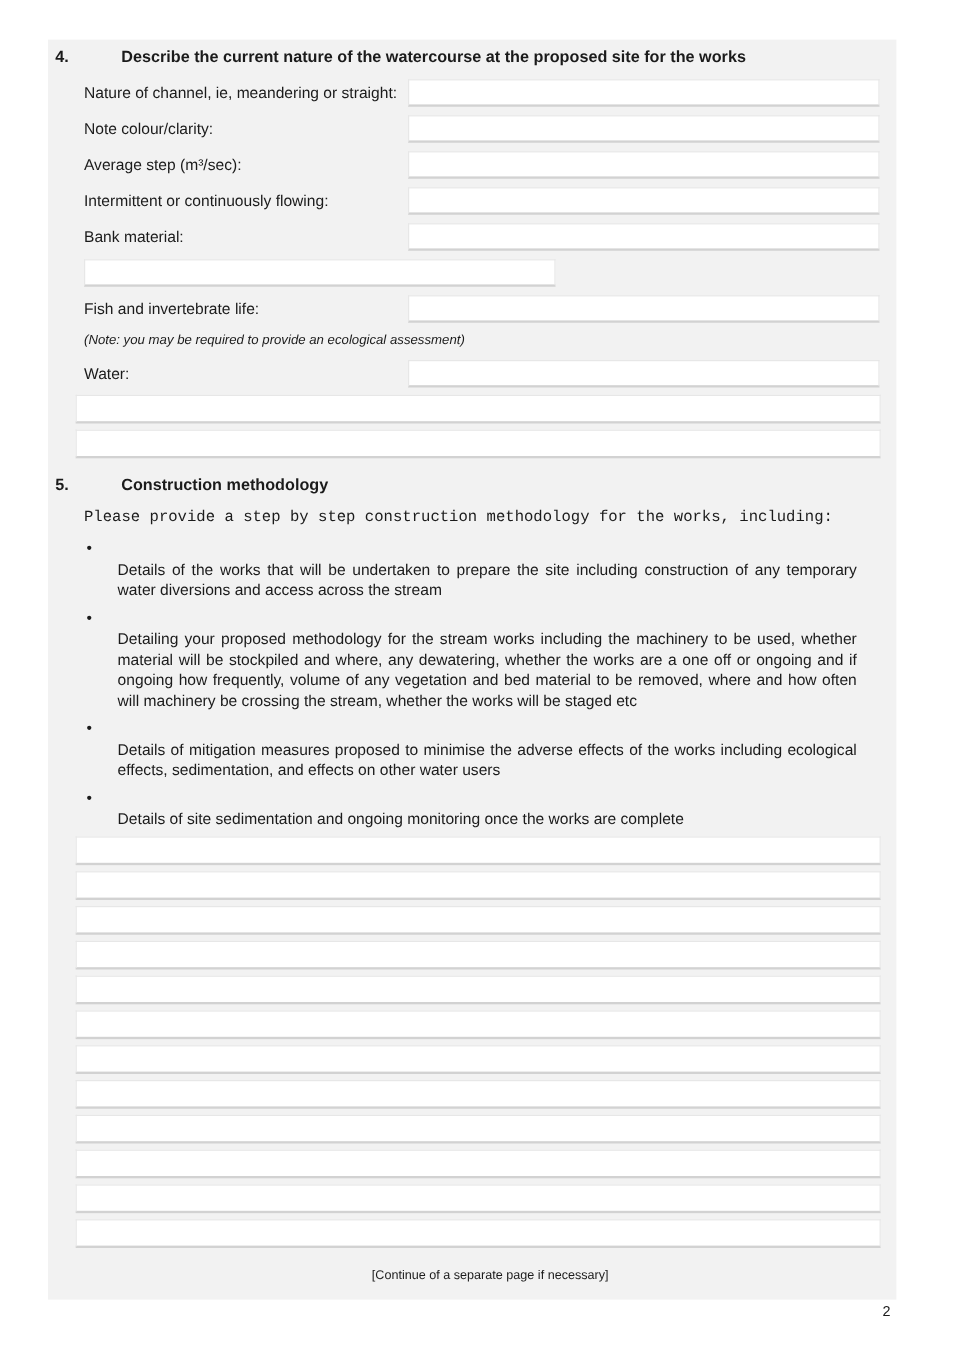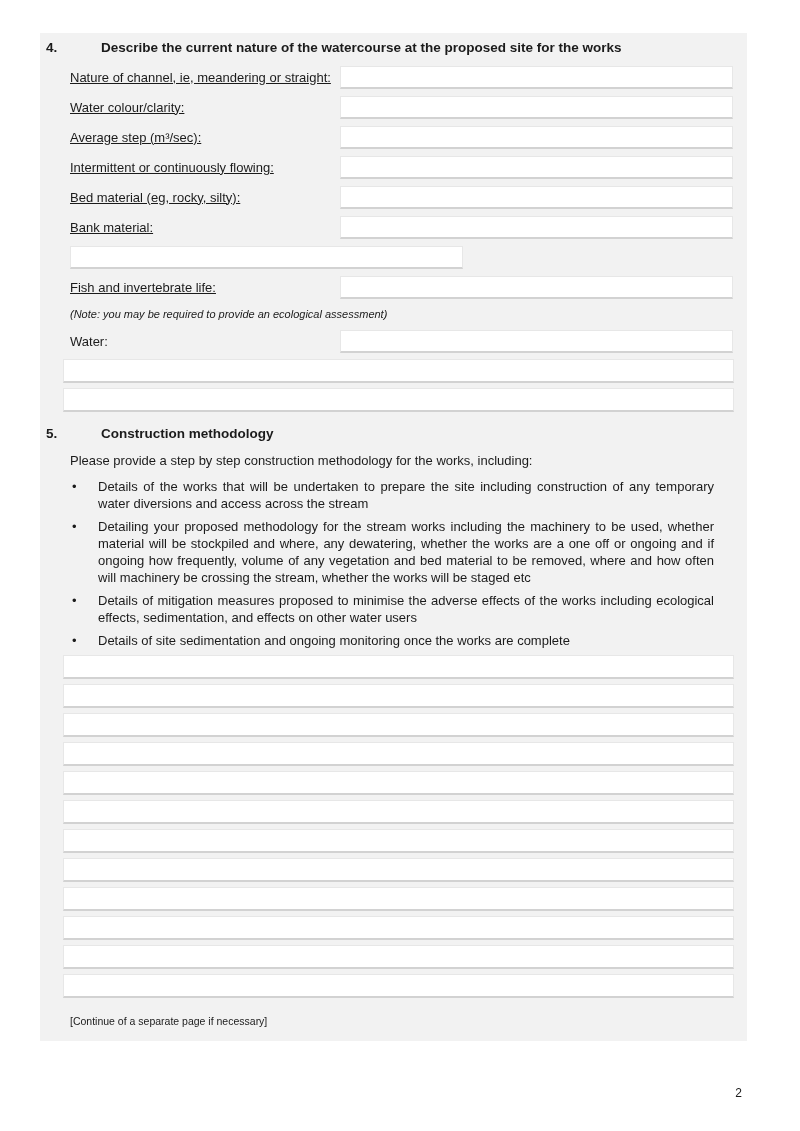--- a/index.html
+++ b/index.html
@@ -19,21 +19,21 @@
   }
   .sec-heading {
     display:flex;
     font-weight:bold;
     font-size:13.5px;
     line-height:16px;
   }
   .sec-heading .sec-num { flex:none; width:26px; padding-left:6px; }
   .sec-heading .sec-title { flex:1; padding-right:10px;margin-left:35px; }
 
-  .fields { margin-top:6px;text-decoration:underline; }
+  .fields { margin-top:6px; }
   .field-row {
     display:flex;
     align-items:center;
     height:30px;
     padding-left:30px;
   }
   .field-label {
     flex:0 0 270px;
     font-size:13px;
     line-height:15px;
@@ -66,43 +66,46 @@
     font-family:"Liberation Sans", sans-serif;
     font-size:13px;
     padding:0 6px;
     outline:none;
   }
   .section-5 { margin-top:14px; }
   .intro-text {
     margin:11px 0 0 30px;
     font-size:13px;
     line-height:15px;
+    font-family:Liberation Mono, monospace;
   }
   .bullet-list { margin-top:10px; }
   .bullet-item {
     display:flex;
     margin-bottom:6px;
   }
   .bullet-dot {
     flex:none;
     width:26px;
     margin-left:32px;
     font-size:13px;
     line-height:17px;
   }
   .bullet-text {
     width:616px;
     font-size:13px;
     line-height:17px;
     text-align:justify;
+    margin-top:18px;
   }
   .continue-note {
     padding:12px 0 14px 30px;
     font-size:10.5px;
     line-height:12px;
+    text-align:center;
   }
   .page-number {
     position:absolute;
     top:1086px; right:58px;
     font-size:12px;
   }
 </style>
 </head>
 <body>
 
@@ -113,33 +116,29 @@
       <span class="sec-num">4.</span>
       <span class="sec-title">Describe the current nature of the watercourse at the proposed site for the works</span>
     </div>
 
     <div class="fields">
       <div class="field-row">
         <span class="field-label">Nature of channel, ie, meandering or straight:</span>
         <input class="field-input" type="text" style="">
       </div>
       <div class="field-row">
-        <span class="field-label">Water colour/clarity:</span>
+        <span class="field-label">Note colour/clarity:</span>
         <input class="field-input" type="text" style="">
       </div>
       <div class="field-row">
         <span class="field-label">Average step (m³/sec):</span>
         <input class="field-input" type="text" style="">
       </div>
       <div class="field-row">
         <span class="field-label">Intermittent or continuously flowing:</span>
-        <input class="field-input" type="text" style="">
-      </div>
-      <div class="field-row">
-        <span class="field-label">Bed material (eg, rocky, silty):</span>
         <input class="field-input" type="text" style="">
       </div>
       <div class="field-row">
         <span class="field-label">Bank material:</span>
         <input class="field-input" type="text" style="">
       </div>
       <div class="field-row">
         <input class="field-input" type="text" style="">
       </div>
       <div class="field-row">

